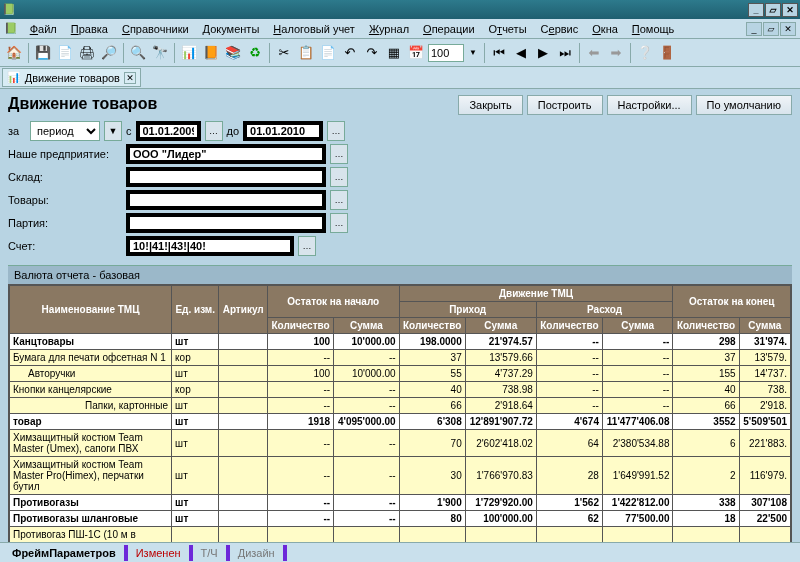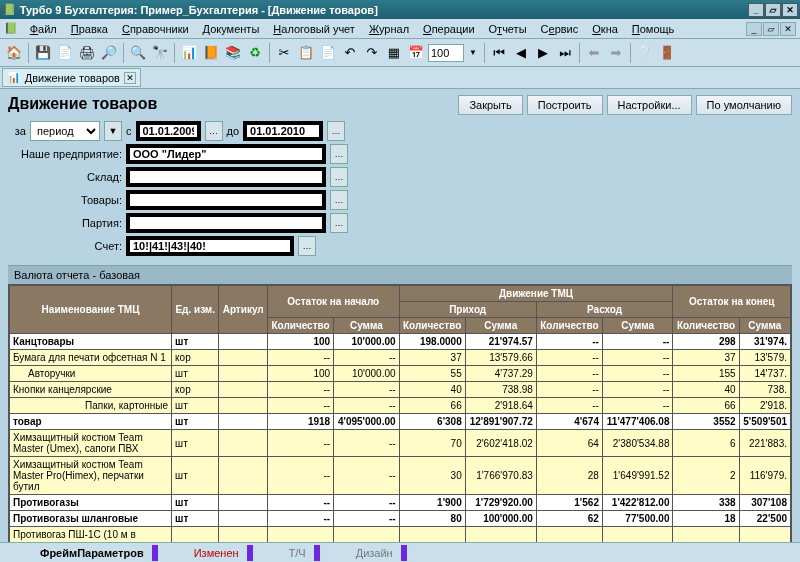--- a/index.html
+++ b/index.html
@@ -18,51 +18,50 @@
 .tinput { width: 36px; height: 18px; border: 1px solid #7a9; background: #fff; font-size: 11px; padding: 0 2px; }
 .tabsrow { background: #c9e0ec; height: 22px; display: flex; align-items: center; padding: 0 2px; border-bottom: 1px solid #8aa; }
 .doctab { background: #d8ecf4; border: 1px solid #8aa; padding: 2px 4px; display: flex; align-items: center; gap: 4px; font-size: 11px; }
 .doctab .x { width: 12px; height: 12px; border: 1px solid #8aa; display: flex; align-items: center; justify-content: center; font-size: 9px; cursor: pointer; }
 .header { background: #b8d4e3; padding: 6px 8px 4px; display: flex; align-items: flex-start; }
 .header h2 { font-size: 16px; font-weight: bold; color: #000; }
 .hbtns { margin-left: auto; display: flex; gap: 4px; }
 .btn { background: linear-gradient(#f0f4f8, #d8e4ec); border: 1px solid #8aa; padding: 3px 10px; font-size: 11px; cursor: pointer; }
 .filters { background: #b8d4e3; padding: 2px 8px 6px; }
 .frow { display: flex; align-items: center; margin-bottom: 3px; gap: 4px; }
-.flabel { color: #000; text-align: right; }
+.flabel { color: #000; }
 .flabel.w1 { width: 18px; }
 .flabel.w2 { width: 114px; }
 .fsel { border: 1px solid #7a9; background: #fff; height: 20px; font-size: 11px; padding: 0 2px; }
 .finput { border: 4px solid #000000; background: #fff; height: 20px; font-size: 11px; padding: 0 3px; font-weight: bold; }
 .dotbtn { width: 18px; height: 20px; border: 1px solid #7a9; background: #d8e4ec; display: flex; align-items: center; justify-content: center; cursor: pointer; font-size: 9px; }
 .repttitle { background: #9bb8c9; color: #000; padding: 3px 6px; font-size: 11px; border-top: 1px solid #7a9; }
 .tablewrap { background: #fff; height: 272px; overflow: auto; border: 1px solid #555; margin: 0 8px 0 8px; }
 table { border-collapse: collapse; width: 100%; }
 th, td { border: 1px solid #555; padding: 2px 3px; font-size: 10px; white-space: nowrap; }
 th { background: #8a7862; color: #fff; font-weight: bold; text-align: center; }
 th.sub { font-size: 10px; }
 td { background: #fffcc8; }
 tr.grp td { background: #fff; font-weight: bold; }
 td.r { text-align: right; }
 td.c { text-align: left; }
 .statusbar { position: absolute; bottom: 0; left: 0; right: 0; height: 20px; background: #c9e0ec; border-top: 1px solid #8aa; display: flex; align-items: center; padding: 0 4px; gap: 0; font-size: 11px; }
-.statusbar .sbitem { padding: 2px 8px; border-right: 6px solid #6d28d9; color: #777; margin-left: 28px; }
+.statusbar .sbitem { padding: 2px 8px; border-right: 4px solid #6d28d9; color: #777; }
 .statusbar .sbitem.active { color: #000; font-weight: bold; }
 .statusbar .sbitem.red { color: #b00; }
 .hscroll { height: 16px; background: #c9e0ec; margin: 0 8px; border: 1px solid #8aa; border-top: none; display: flex; align-items: center; }
 .hscroll .arr { width: 16px; height: 14px; background: #d8e4ec; border: 1px solid #8aa; display: flex; align-items: center; justify-content: center; font-size: 8px; cursor: pointer; }
 .hscroll .track { flex: 1; height: 14px; position: relative; }
 .hscroll .thumb { position: absolute; left: 0; width: 240px; height: 14px; background: #d8e4ec; border: 1px solid #8aa; }
 </style>
 </head>
 <body>
 
 <div class="titlebar">
   <span>📗</span>
-  <span style="margin-left:4px">Турбо 9 Бухгалтерия: Пример_Бухгалтерия - [Движение товаров]</span>
   <div class="wincontrols">
     <div class="wbtn">_</div>
     <div class="wbtn">▱</div>
     <div class="wbtn">✕</div>
   </div>
 </div>
 
 <div class="menubar">
   <span style="margin-right:4px">📗</span>
   <span class="mi"><u>Ф</u>айл</span>

